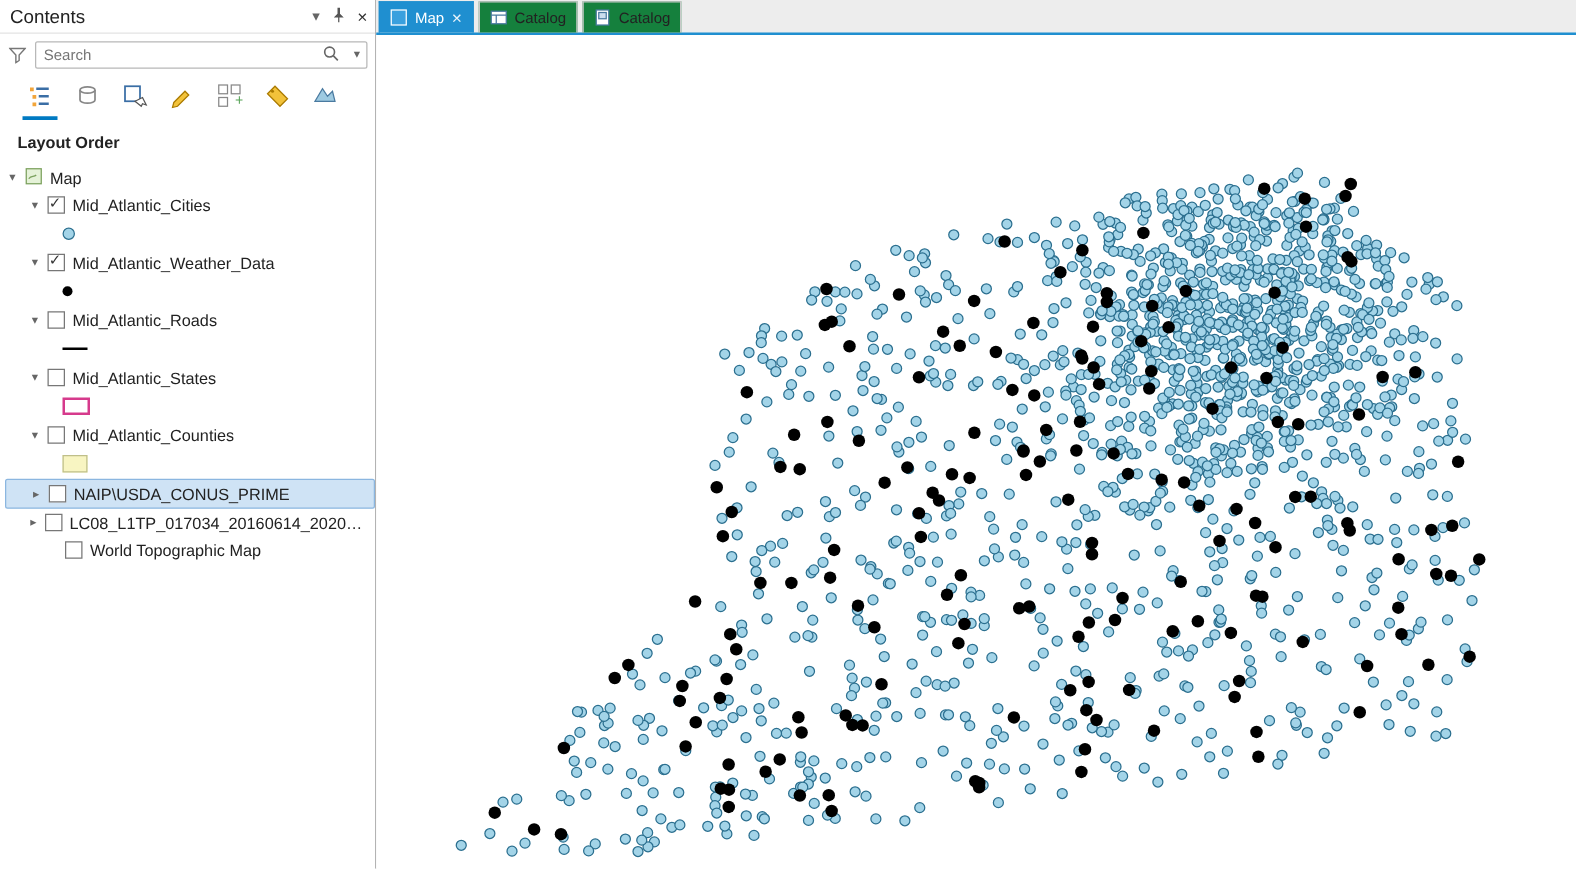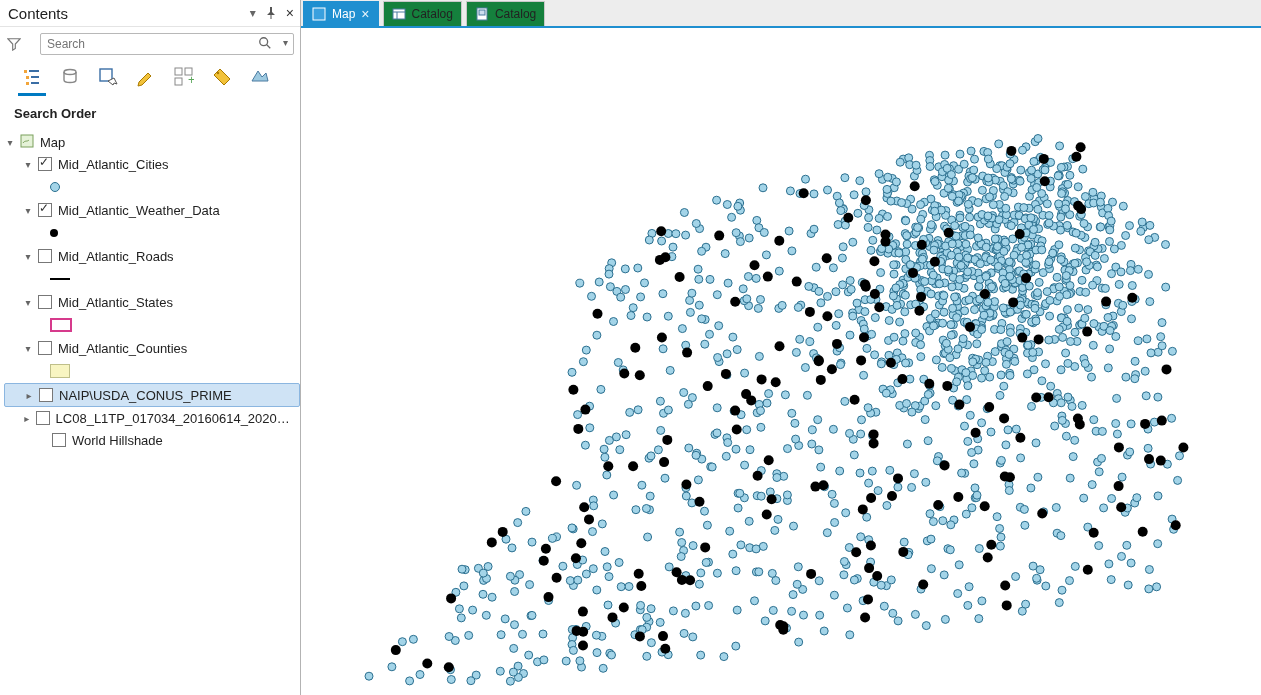--- a/index.html
+++ b/index.html
@@ -40,21 +40,21 @@
     display: flex;
     gap: 10px;
     align-items: center;
     color: #666;
   }
   .header-ctrls span { cursor: pointer; }
   .search-row {
     display: flex;
     align-items: center;
     padding: 6px 6px 6px 6px;
-    gap: 18px;
+    gap: 6px;
   }
   .filter-icon {
     width: 16px; height:16px; display:flex;align-items:center;justify-content:center;
   }
   .search-wrap {
     position: relative;
     flex: 1;
   }
   .search-input {
     width: 100%;
@@ -272,21 +272,21 @@
           </svg>
       </div>
       <div class="tool">
         <svg width="20" height="20" viewBox="0 0 20 20">
             <path d="M2 14l6-10 4 6 4-4 2 8z" fill="#9ecae1" stroke="#4a7aa0"></path>
           </svg>
       </div>
     </div>
     <div class="tool-underline"></div>
 
-    <div class="section-label">Search Order</div>
+    <div class="section-label">Layout Order</div>
 
     <div class="tree" id="tree">
         <div class="tree-row">
           <span class="tw">▾</span>
           <span style="margin:0 4px"><svg width="14" height="14" viewBox="0 0 14 14">
               <rect x="1" y="1" width="12" height="12" fill="#e5f2d8" stroke="#7aa05c"></rect>
               <path d="M3 9c2-3 4-1 6-3" fill="none" stroke="#7aa05c"></path>
             </svg></span>
           <span class="label">Map</span>
         </div>
@@ -336,21 +336,21 @@
           <span class="label">NAIP\USDA_CONUS_PRIME</span>
         </div>
         <div class="tree-row" style="padding-left: 18px;">
           <span class="tw">▸</span>
           <span class="chk "></span>
           <span class="label">LC08_L1TP_017034_20160614_20200906_02_T1_</span>
         </div>
         <div class="tree-row" style="padding-left: 32px;">
           <span class="tw" style="visibility:hidden">▸</span>
           <span class="chk "></span>
-          <span class="label">World Hillshade</span>
+          <span class="label">World Topographic Map</span>
         </div>
       </div>
   </div>
 
   <div class="view">
     <div class="tabs" id="tabs">
         <div class="tab active">
           <span>
             <svg width="14" height="14" viewBox="0 0 14 14">
               <rect x="1" y="1" width="12" height="12" fill="#3aa0de" stroke="#fff"></rect>

